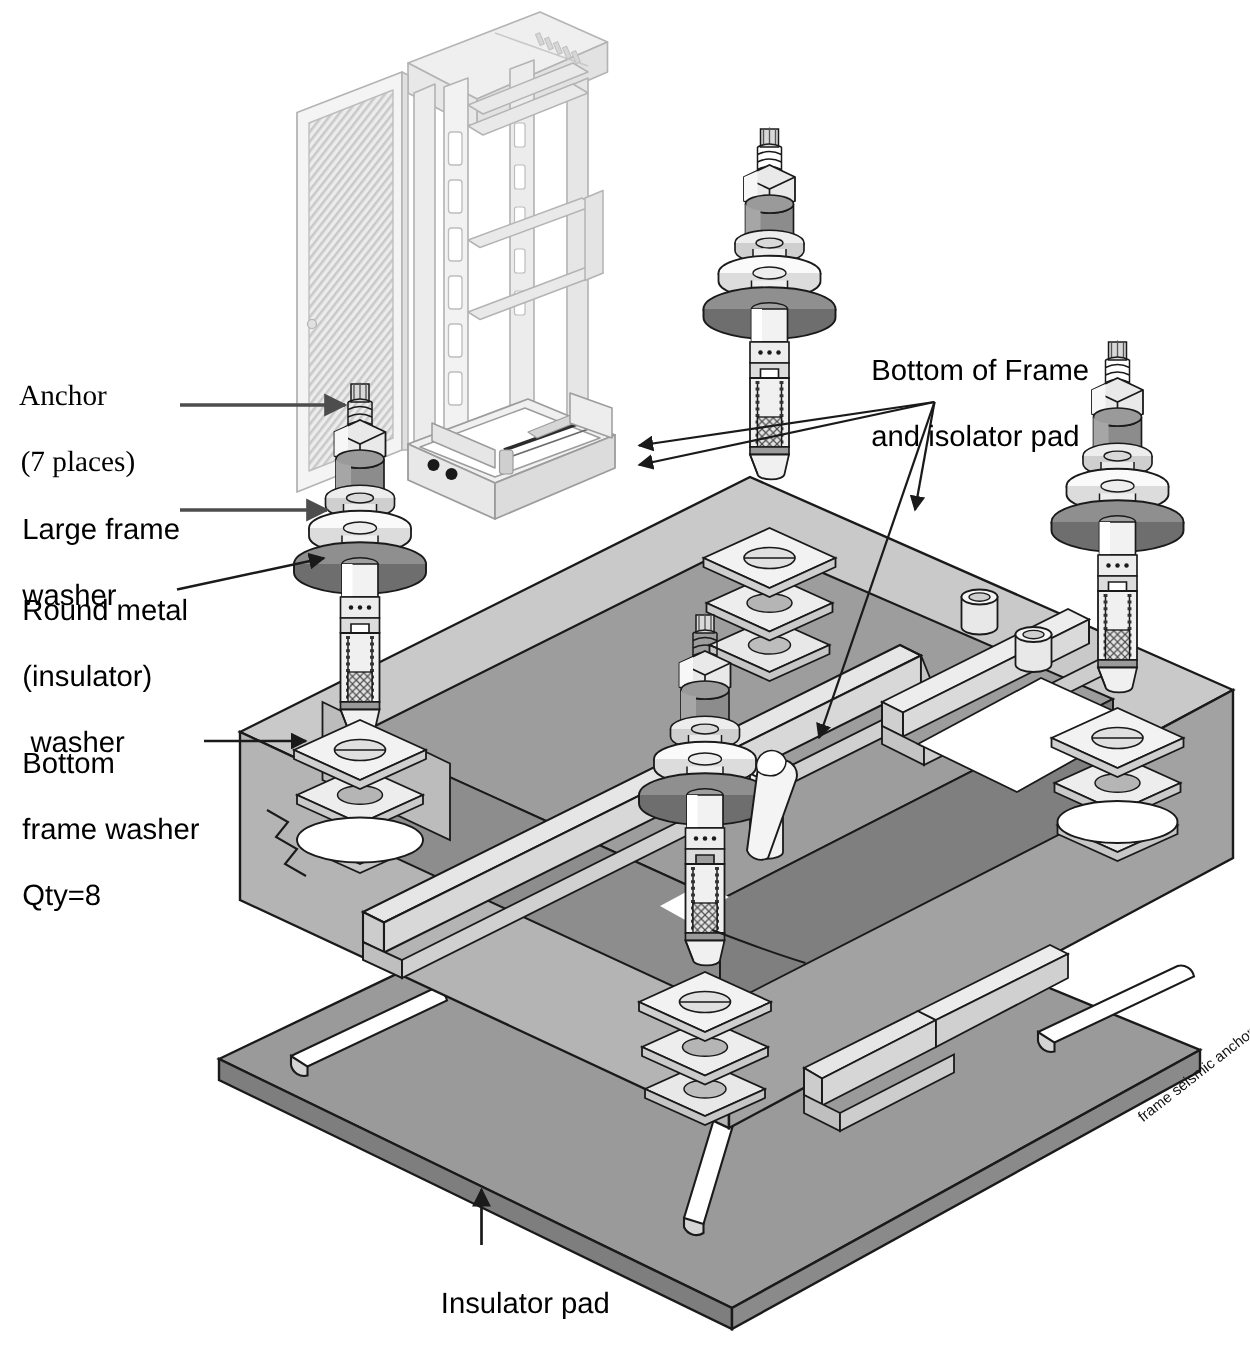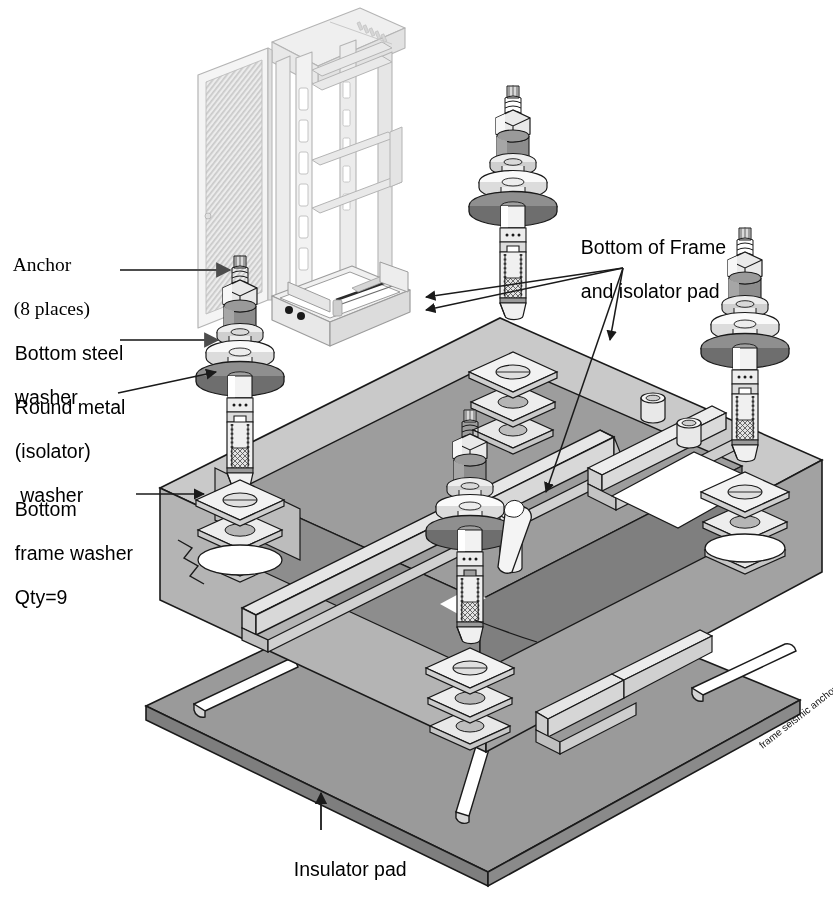--- a/index.html
+++ b/index.html
@@ -328,38 +328,38 @@
       <path d="M623,268 L610,340" marker-end="url(#arrow)"></path>
       <path d="M623,268 L546,492" marker-end="url(#arrow)"></path>
     </g>
 
     <line x1="321" y1="830" x2="321" y2="793" stroke="#1a1a1a" stroke-width="1.8" marker-end="url(#arrow)"></line>
   </g>
 </svg>
 
 <div class="lbl" style="left:4px; top:232px;font-family:Liberation Serif, serif;">
   <span>Anchor</span><br>
-  <span>(8 places)</span>
+  <span>(7 places)</span>
 </div>
 
 <div class="lbl" style="left:4px; top:320px;">
-  <span>Bottom steel</span><br>
+  <span>Large frame</span><br>
   <span>washer</span>
 </div>
 
 <div class="lbl" style="left:4px; top:374px;">
   <span>Round metal</span><br>
-  <span>(isolator)</span><br>
+  <span>(insulator)</span><br>
   <span> washer</span>
 </div>
 
 <div class="lbl" style="left:4px; top:476px;">
   <span>Bottom</span><br>
   <span>frame washer</span><br>
-  <span>Qty=9</span>
+  <span>Qty=8</span>
 </div>
 
 <div class="lbl" style="left:283px; top:836px;">
   <span>Insulator pad</span>
 </div>
 
 <div class="lbl" style="left:570px; top:214px;">
   <span>Bottom of Frame</span><br>
   <span>and isolator pad</span>
 </div>

